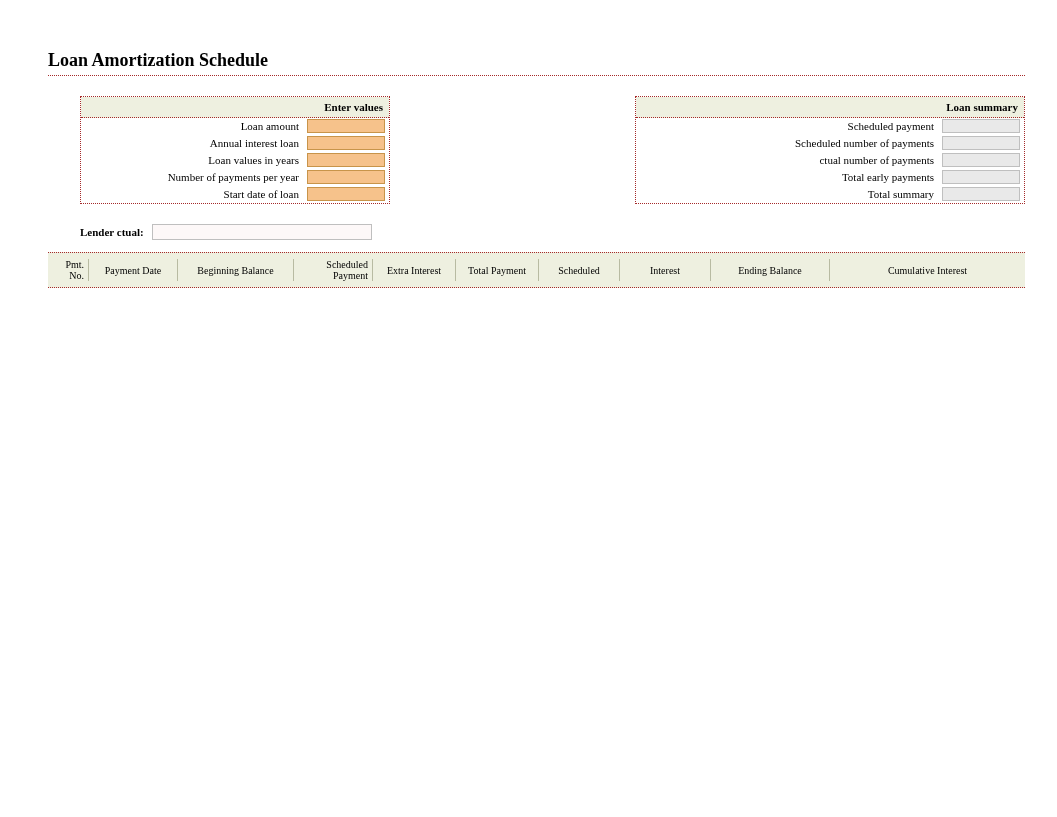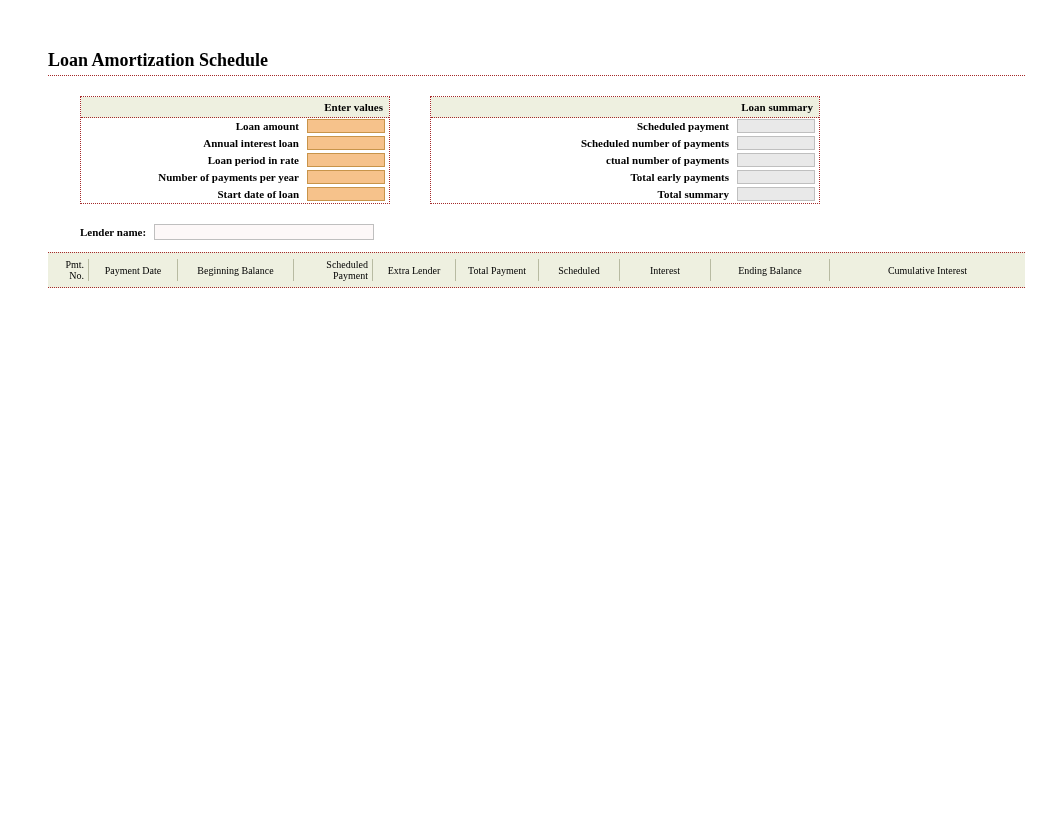--- a/index.html
+++ b/index.html
@@ -19,20 +19,21 @@
     font-weight: bold;
     margin: 0 0 4px 0;
   }
   .title-rule {
     border: none;
     border-top: 1px dotted #a52a2a;
     margin: 0 0 20px 0;
   }
   .top-row {
     display: flex;
+    justify-content: space-between;
     align-items: flex-start;
     gap: 40px;
   }
   .panel {
     width: 310px;
     border: 1px dotted #a52a2a;
     box-sizing: border-box;
     background: #fff;
   }
   .panel-left { margin-left: 32px; }
@@ -52,21 +53,20 @@
   .panel-body td {
     font-size: 11px;
     padding: 1px 4px;
     vertical-align: middle;
     height: 15px;
     line-height: 15px;
   }
   .panel-body td.lbl {
     text-align: right;
     white-space: nowrap;
-    font-weight: bold;
   }
   .panel-body td.inp {
     width: 78px;
   }
   .cell-input {
     width: 100%;
     height: 14px;
     box-sizing: border-box;
     border: 1px solid #bfbfbf;
     font-size: 11px;
@@ -137,21 +137,21 @@
           <tbody>
               <tr>
             <td class="lbl">Loan amount</td>
             <td class="inp"><input class="cell-input orange" value="" style=""></td>
           </tr>
           <tr>
             <td class="lbl">Annual interest loan</td>
             <td class="inp"><input class="cell-input orange" value="" style=""></td>
           </tr>
           <tr>
-            <td class="lbl">Loan period in rate</td>
+            <td class="lbl">Loan values in years</td>
             <td class="inp"><input class="cell-input orange" value="" style=""></td>
           </tr>
           <tr>
             <td class="lbl">Number of payments per year</td>
             <td class="inp"><input class="cell-input orange" value="" style=""></td>
           </tr>
           <tr>
             <td class="lbl">Start date of loan</td>
             <td class="inp"><input class="cell-input orange" value="" style=""></td>
           </tr>
@@ -186,34 +186,34 @@
             <td class="inp"><input class="cell-input grey" readonly="" value="" style=""></td>
           </tr>
         </tbody>
           </table>
       </div>
     </div>
 
   </div>
 
   <div class="lender-row">
-    <span class="lender-label">Lender name:</span>
+    <span class="lender-label">Lender ctual:</span>
     <input class="lender-input" value="" style="">
   </div>
 
   <div class="grid">
     <div class="col" style="width:40px">Pmt. No.</div>
     <div class="sep"></div>
     <div class="col" style="width:88px">Payment Date</div>
     <div class="sep"></div>
     <div class="col" style="width:115px">Beginning Balance</div>
     <div class="sep"></div>
     <div class="col" style="width:78px">Scheduled Payment</div>
     <div class="sep"></div>
-    <div class="col" style="width:82px">Extra Lender</div>
+    <div class="col" style="width:82px">Extra Interest</div>
     <div class="sep"></div>
     <div class="col" style="width:82px">Total Payment</div>
     <div class="sep"></div>
     <div class="col" style="width:80px">Scheduled</div>
     <div class="sep"></div>
     <div class="col" style="width:90px">Interest</div>
     <div class="sep"></div>
     <div class="col" style="width:118px">Ending Balance</div>
     <div class="sep"></div>
     <div class="col" style="flex:1">Cumulative Interest</div>

